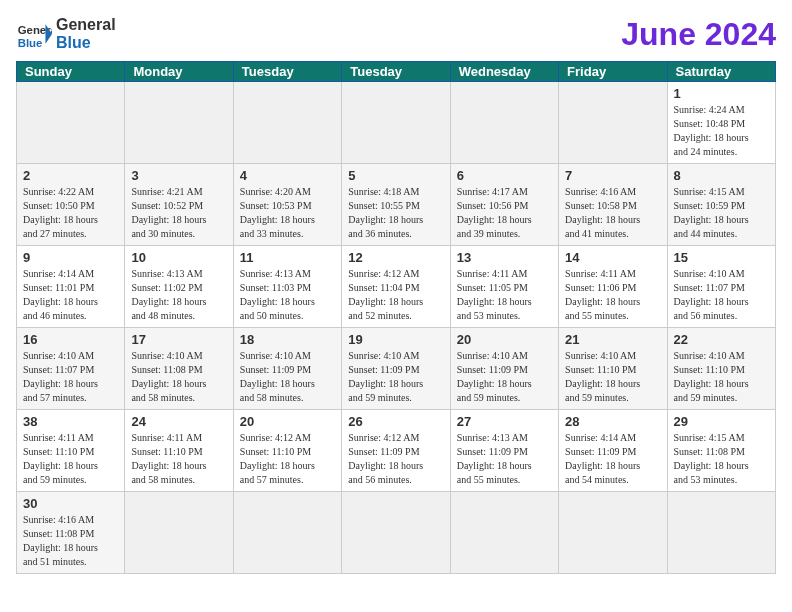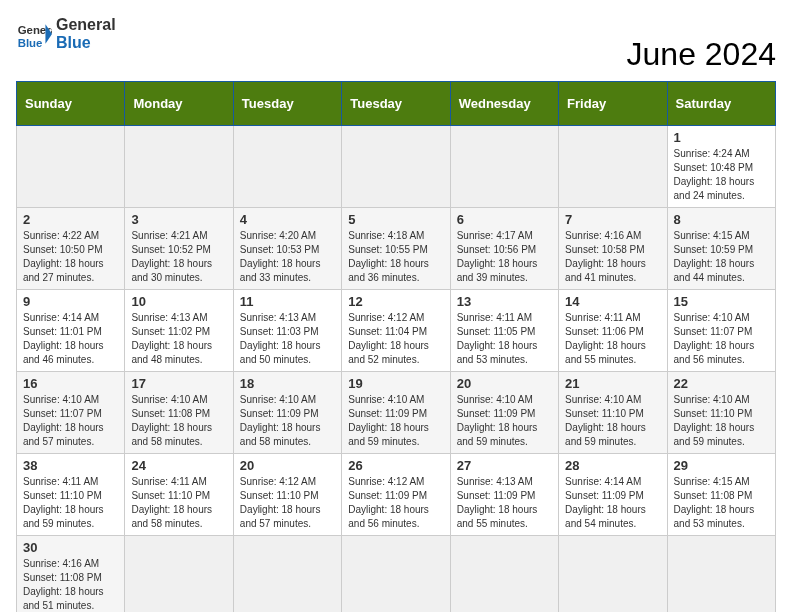--- a/index.html
+++ b/index.html
@@ -23,38 +23,37 @@
     }
     .logo-icon {
       width: 36px;
       height: 36px;
     }
     .title-area {
       text-align: right;
     }
     .month-title {
       font-size: 32px;
-      font-weight: normal;
-      color: #000000;
-      margin-top: 20px;
+      font-weight: bold;
+      color: #6d28d9;
     }
     .subtitle {
       font-size: 15px;
       color: #555;
     }
     .calendar {
       width: 100%;
       border-collapse: collapse;
       border: 1px solid #ccc;
     }
     .calendar th {
-      background-color: #4d7c0f;
+      background-color: #0f766e;
       color: #fff;
       text-align: left;
-      padding: 14px 8px;
+      padding: 2px 8px;
       font-size: 13px;
       font-weight: bold;
       border: 1px solid #1559a0;
     }
     .calendar td {
       vertical-align: top;
       padding: 4px 6px;
       border: 1px solid #ccc;
       width: 108px;
       min-height: 80px;
@@ -68,20 +67,21 @@
     .day-num {
       font-size: 13px;
       font-weight: bold;
       margin-bottom: 2px;
       display: block;
     }
     .day-info {
       line-height: 1.4;
       font-size: 10px;
       color: #333;
+      font-family: Liberation Serif, serif;
     }
     .row-shade td {
       background: #f5f5f5;
     }
   </style>
 </head>
 <body>
 
 <div class="header-area">
   <div class="logo">

